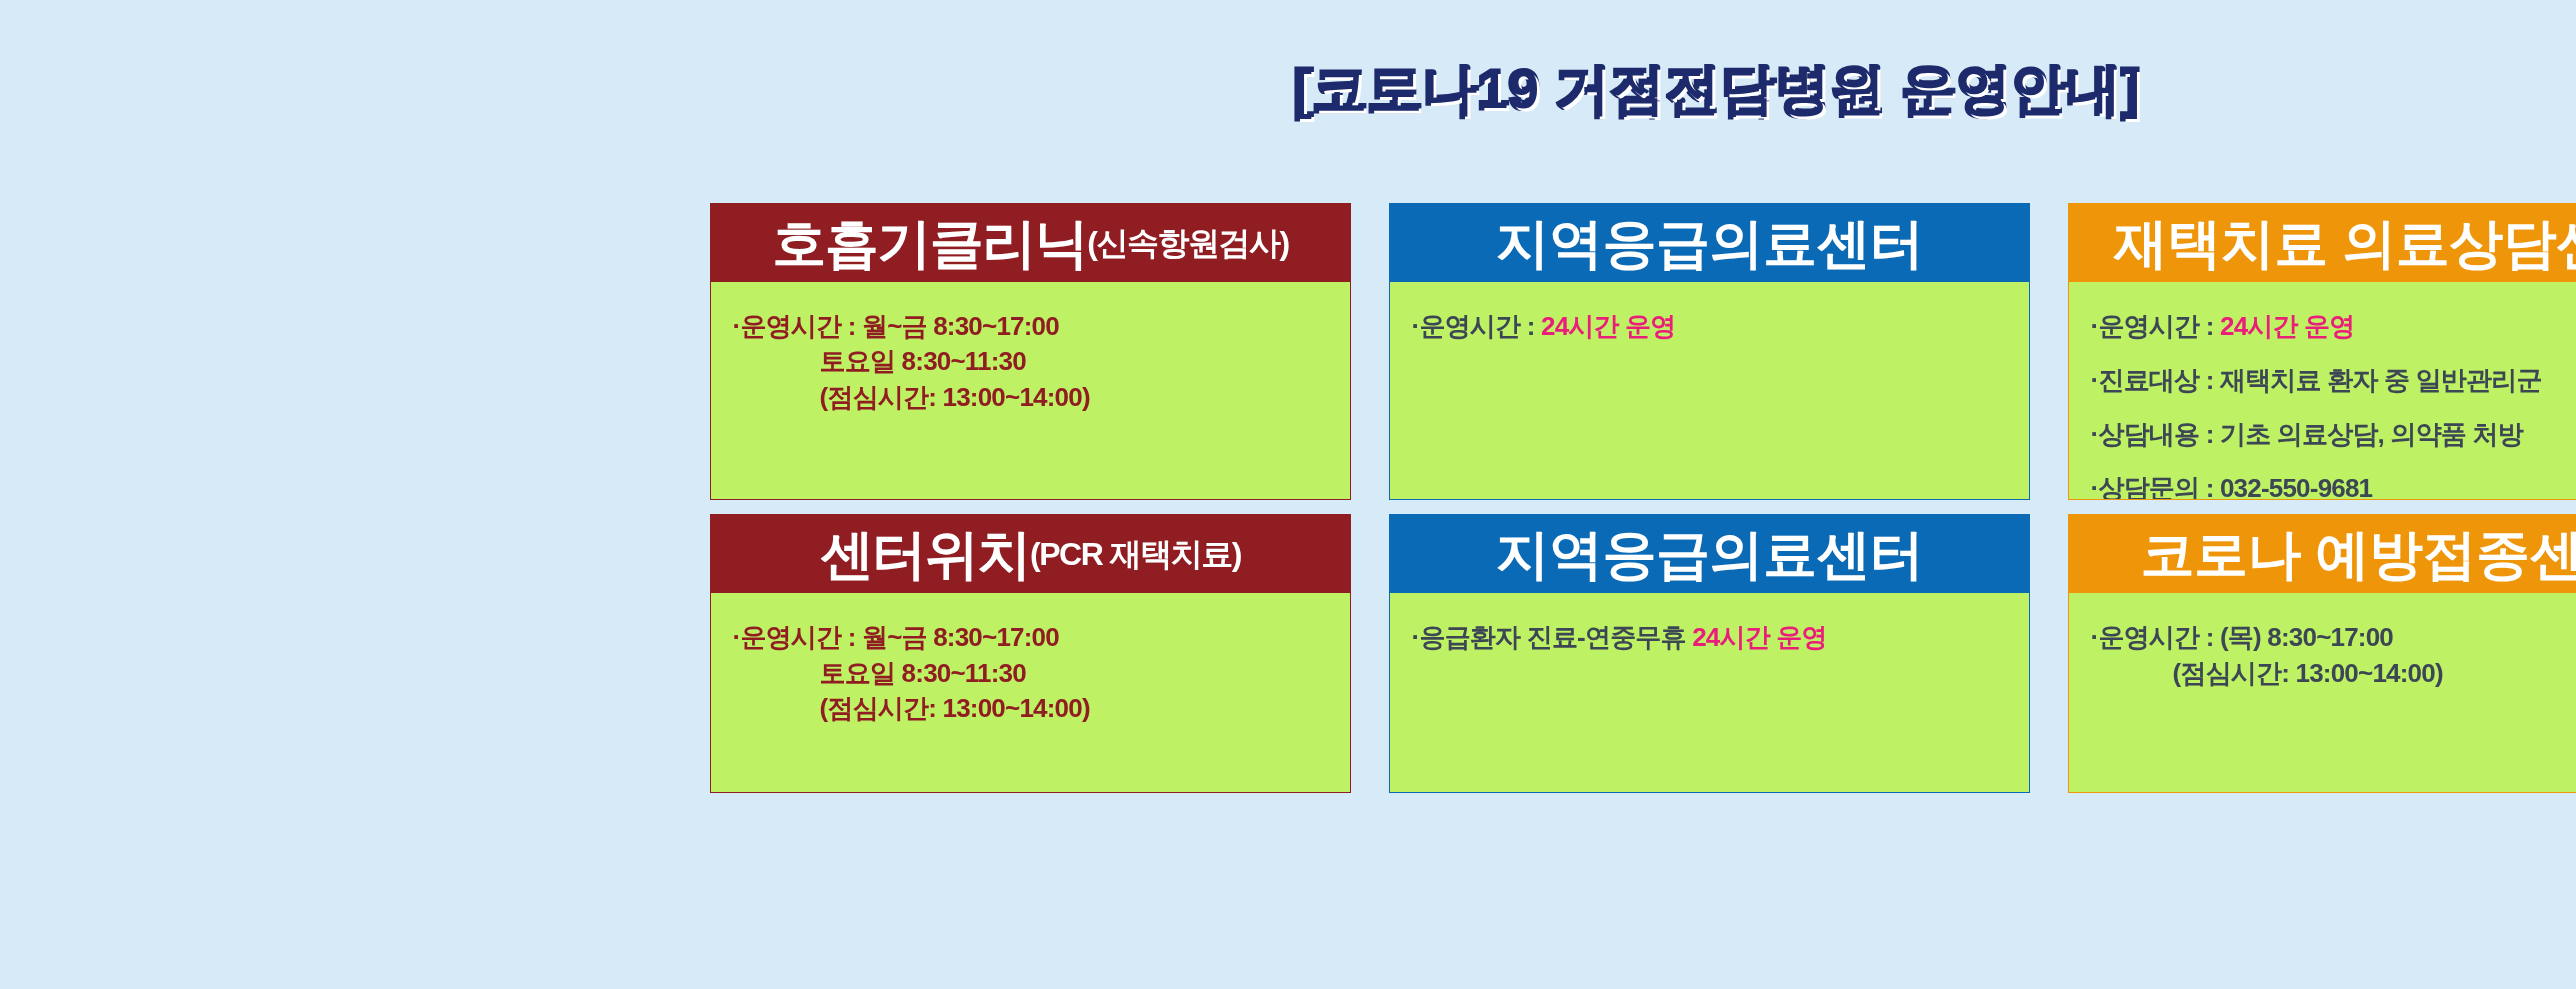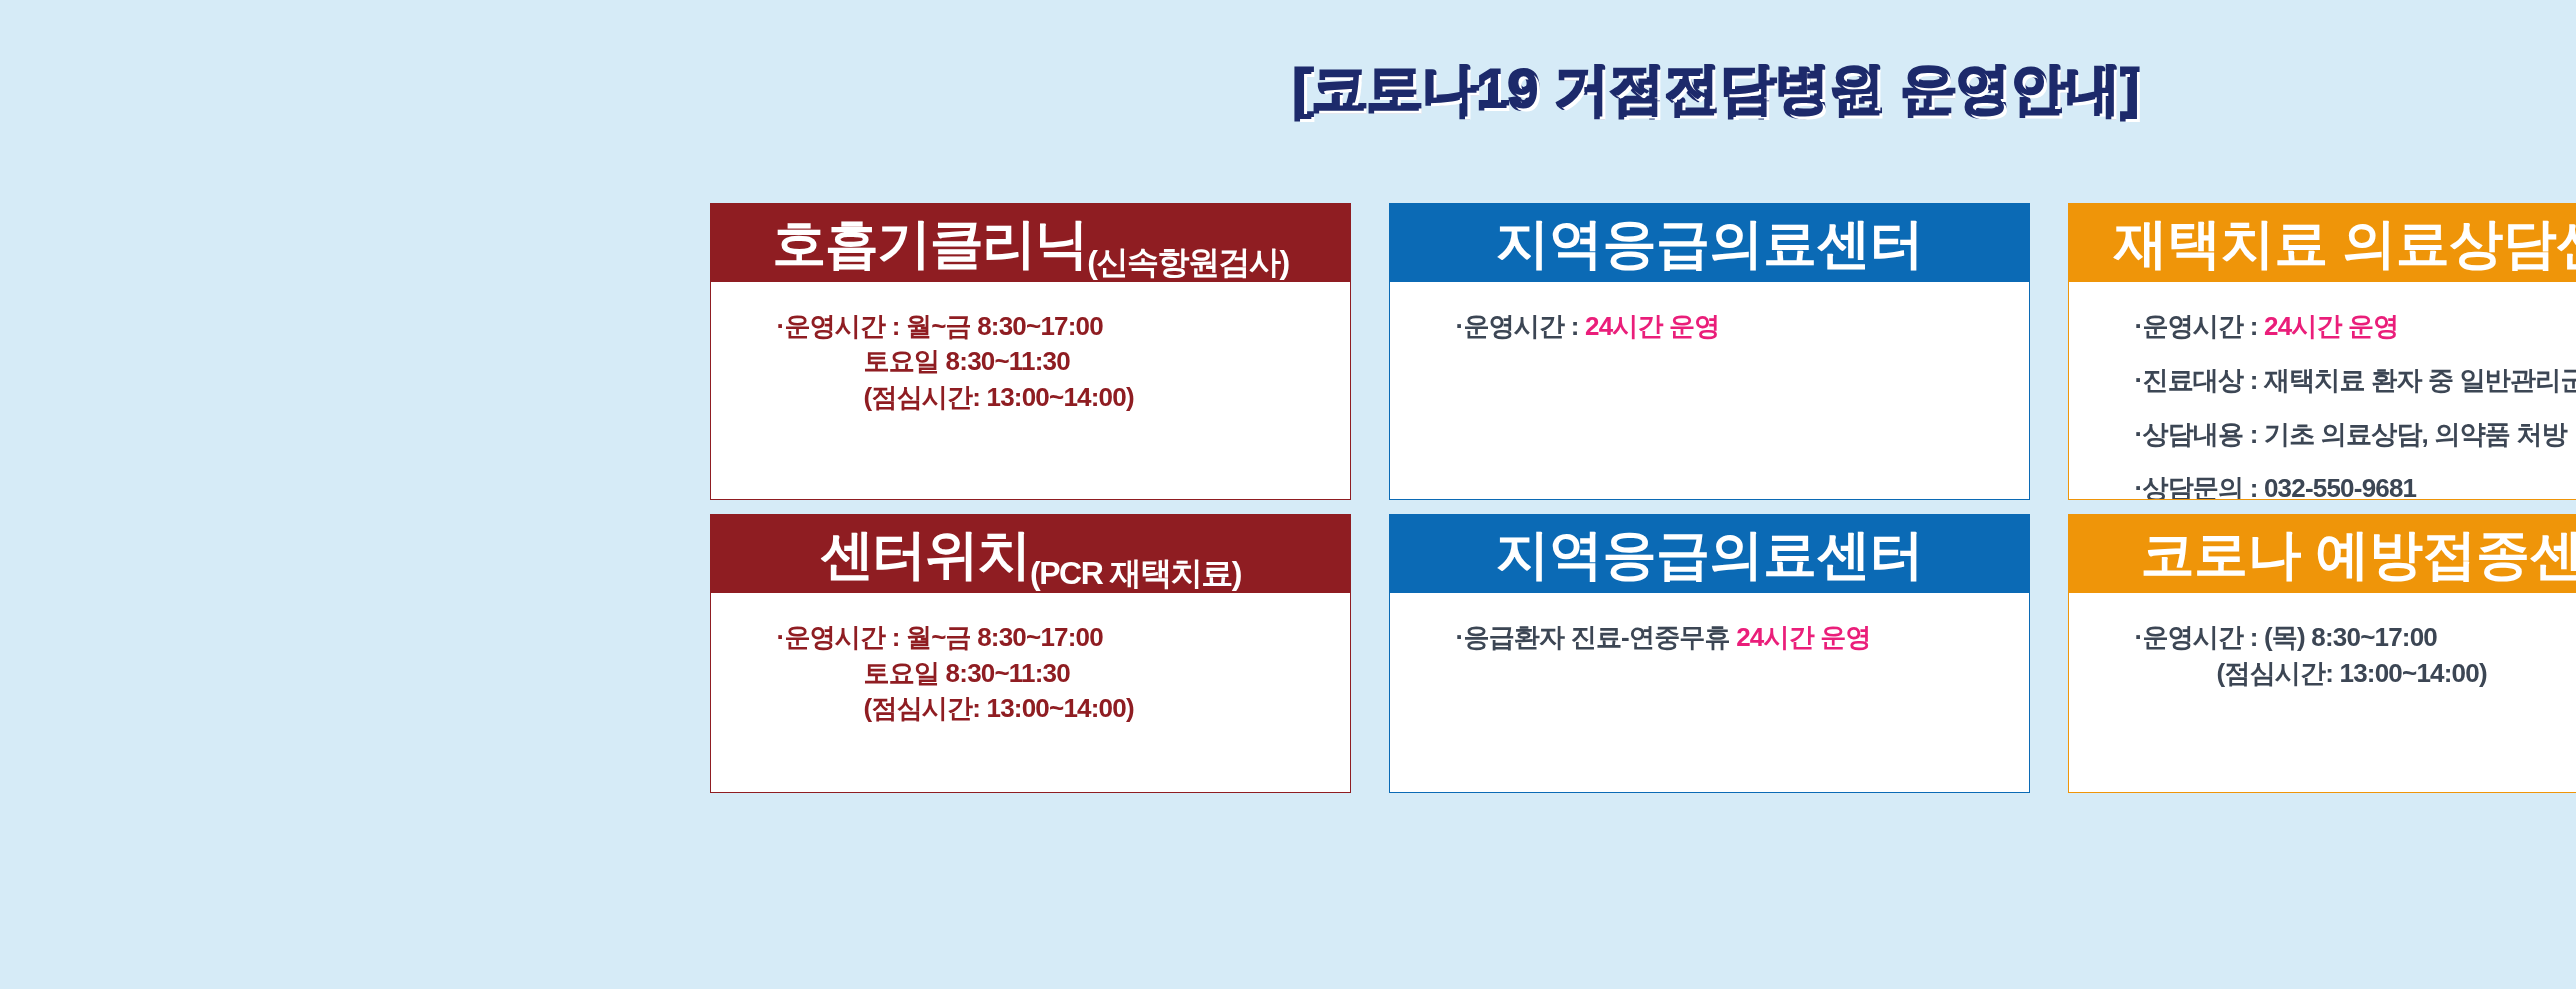--- a/index.html
+++ b/index.html
@@ -56,21 +56,21 @@
     width: 1999px;
     height: 654px;
     display: grid;
     grid-template-columns: 641px 641px 641px;
     grid-template-rows: 297px 279px;
     column-gap: 38px;
     row-gap: 14.4px;
   }
 
   .card {
-    background: #ffffff;
+    background: #bef264;
     display: flex;
     flex-direction: column;
     box-sizing: border-box;
     overflow: hidden;
   }
   .card.red    { border: 1px solid #8f1d22; }
   .card.blue   { border: 1px solid #0b6ab5; }
   .card.orange { border: 1px solid #ef9509; }
 
   .card-header {
@@ -94,30 +94,29 @@
     line-height: 1;
     letter-spacing: -1.5px;
   }
   .card-header .h-sub {
     font-size: 32px;
     font-weight: bold;
     color: #ffffff;
     line-height: 1;
     letter-spacing: -1.5px;
     position: relative;
-    top: 19px;
+    top: 0;
   }
   .card.blue .card-header .h-main,
   .card.orange .card-header .h-main { letter-spacing: -0.5px; }
 
   .card-body {
     flex: 1 1 auto;
     padding: 27px 21.6px 10.3px 21.6px;
     box-sizing: border-box;
-    margin-left: 44px;
   }
   .line {
     font-size: 26px;
     font-weight: bold;
     line-height: 1.36;
     letter-spacing: -0.8px;
     white-space: nowrap;
     color: #3c4654;
   }
   .card.red .line { color: #8f1d22; }

